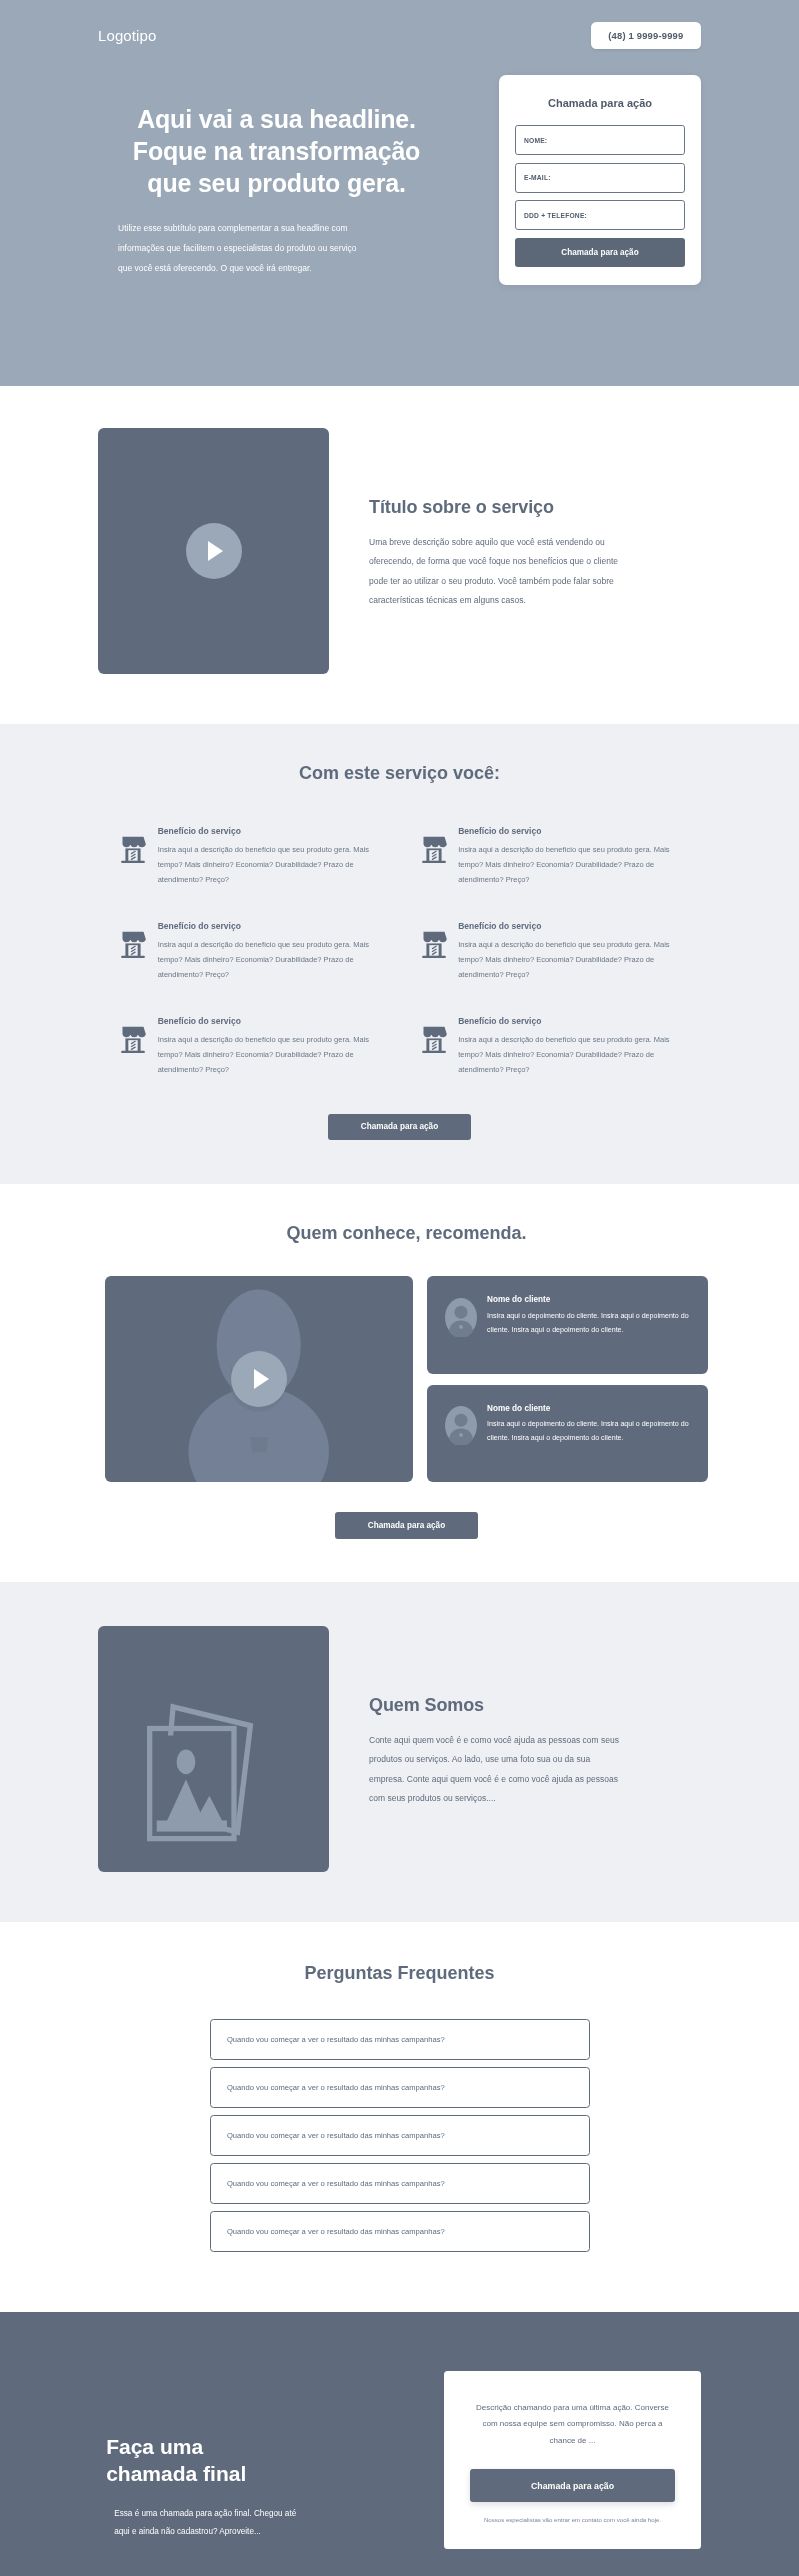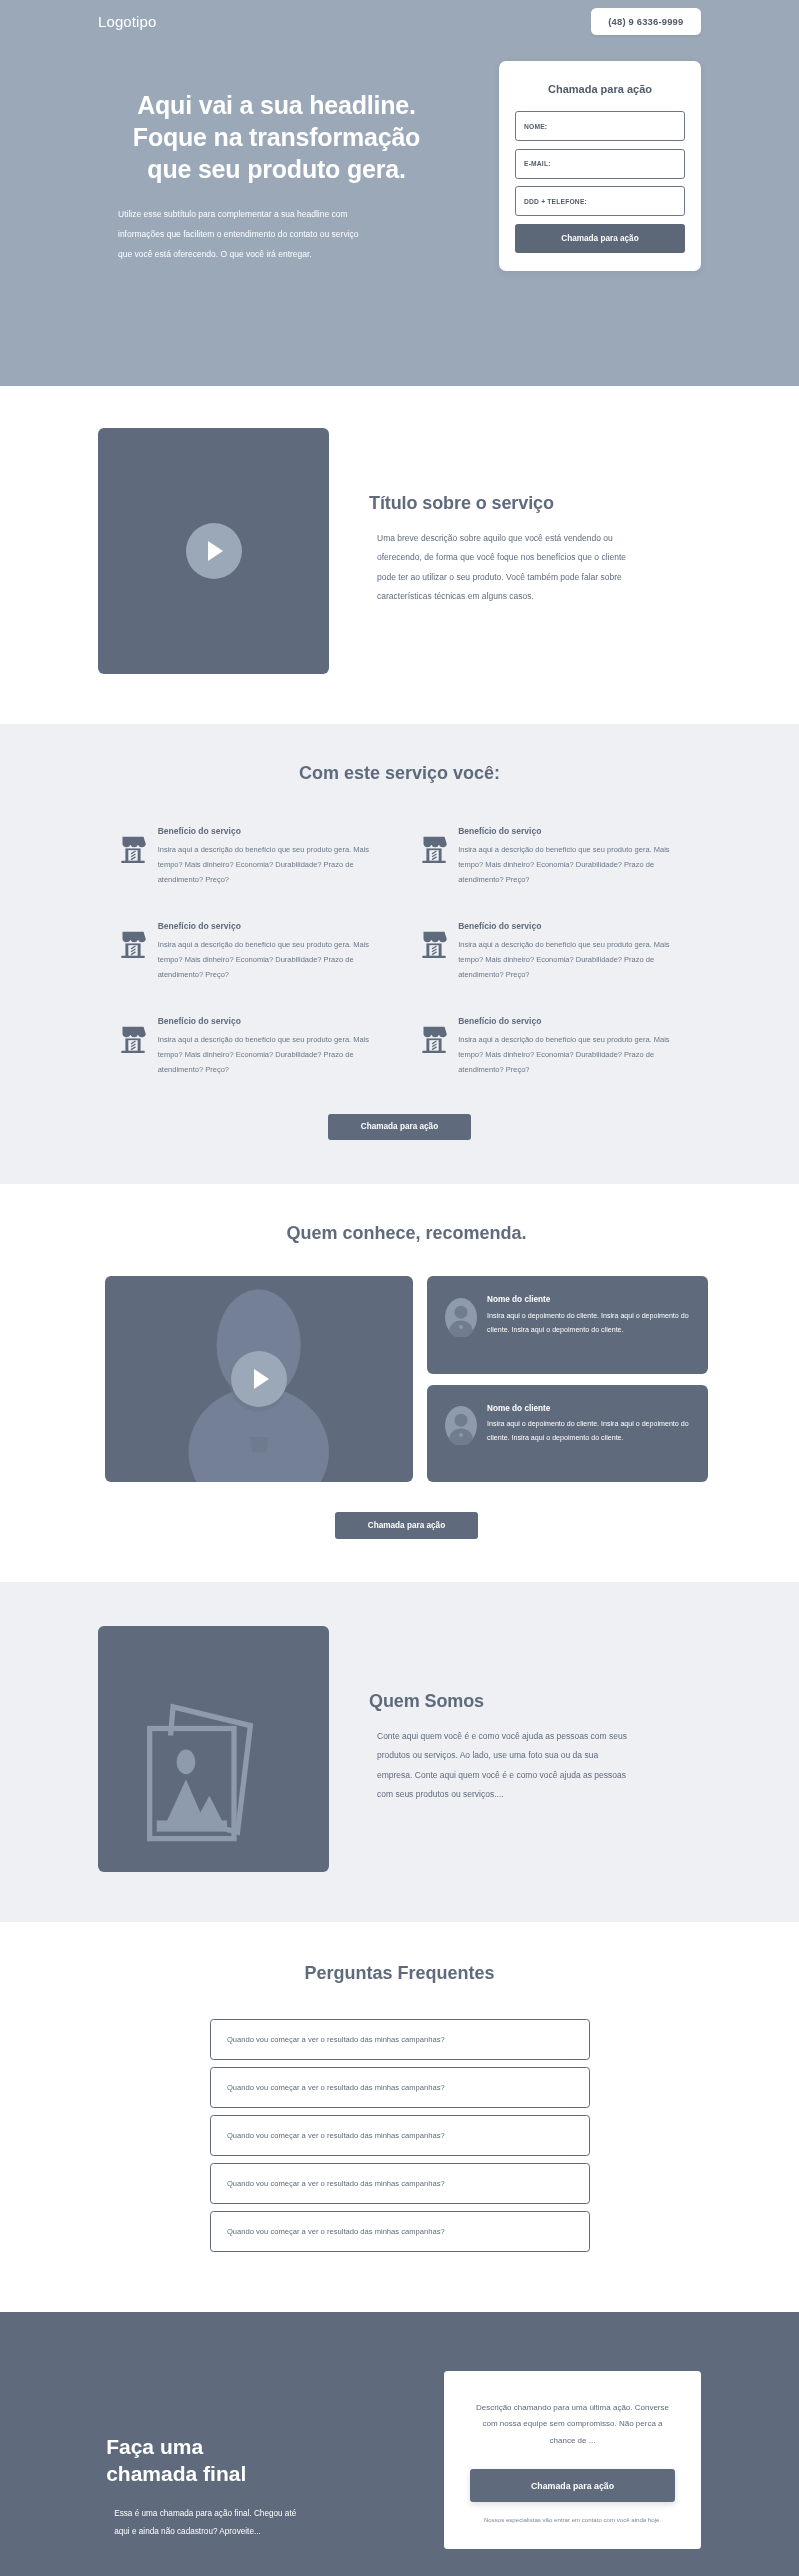--- a/index.html
+++ b/index.html
@@ -20,21 +20,21 @@
     background: #9aa8b8;
     padding: 0;
     position: relative;
     min-height: 386px;
   }
   .hero-inner { width: 603px; margin: 0 auto; position: relative; }
   .topbar {
     display: flex;
     align-items: center;
     justify-content: space-between;
-    padding-top: 8px;
+    padding-top: 22px;
     text-align: right;
   }
   .logo {
     color: #ffffff;
     font-size: 15px;
     font-weight: 400;
     letter-spacing: 0.1px;
   }
   .phone-pill {
     background: #ffffff;
@@ -150,21 +150,21 @@
     color: #5f6b7c;
     font-size: 18px;
     font-weight: 700;
     margin: 0 0 15px 0;
     letter-spacing: -0.1px;
   }
   .body-text {
     color: #5f6b7c;
     font-size: 8.5px;
     line-height: 2.3;
-    margin: 8px;
+    margin: 0;
     max-width: 257px;
   }
 
   
   .sec-benefits { background: #eef0f4; padding: 39px 0 44px 0; }
   .h2-center {
     text-align: center;
     color: #5f6b7c;
     font-size: 18px;
     font-weight: 700;
@@ -325,33 +325,33 @@
 </head>
 <body>
 
 <div class="wrap">
 
   <section class="hero">
     <div class="hero-inner">
 
       <div class="topbar">
         <div class="logo">Logotipo</div>
-        <div class="phone-pill">(48) 9 6336-9999</div>
+        <div class="phone-pill">(48) 1 9999-9999</div>
       </div>
 
       <div class="hero-body">
         <div class="hero-left">
           <h1 class="hero-h1">
             <span>Aqui vai a sua headline.</span>
             <span>Foque na transformação</span>
             <span>que seu produto gera.</span>
           </h1>
           <p class="hero-sub">
             <span>Utilize esse subtítulo para complementar a sua headline com</span>
-            <span>informações que facilitem o entendimento do contato ou serviço</span>
+            <span>informações que facilitem o especialistas do produto ou serviço</span>
             <span>que você está oferecendo. O que você irá entregar.</span>
           </p>
         </div>
 
         <div style="flex:1;">
           <div class="form-card">
             <div class="form-title">Chamada para ação</div>
 
             <input class="form-field" type="text" placeholder="NOME:" style="">
             <input class="form-field" type="text" placeholder="E-MAIL:" style="">

